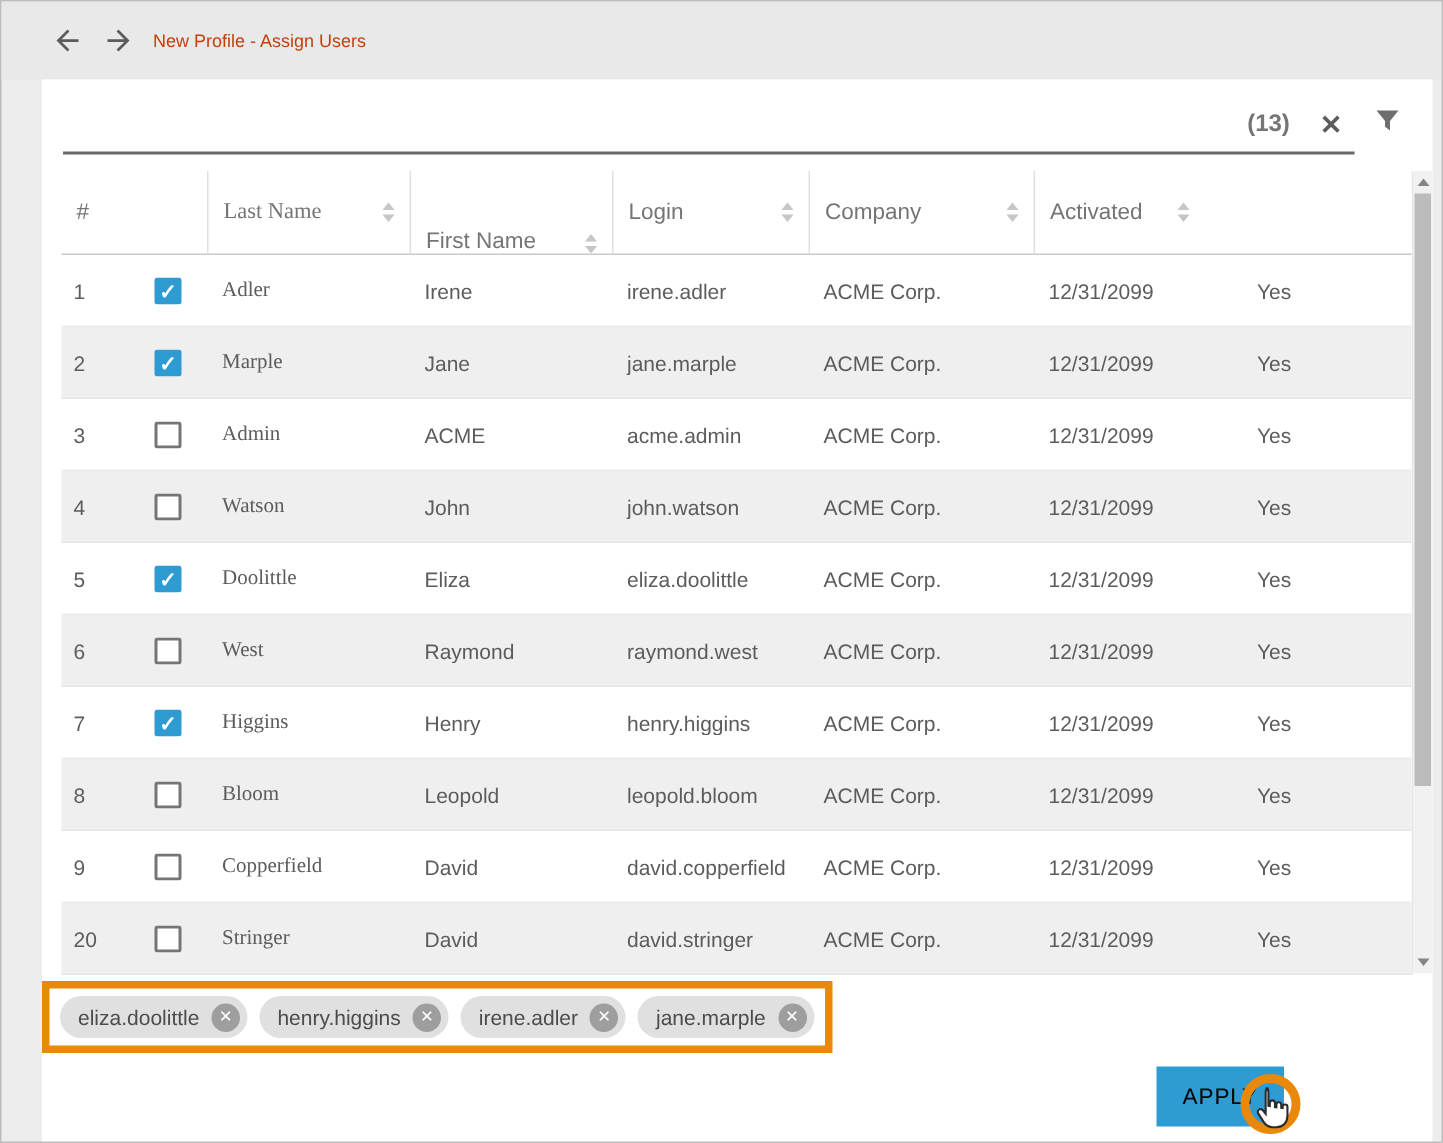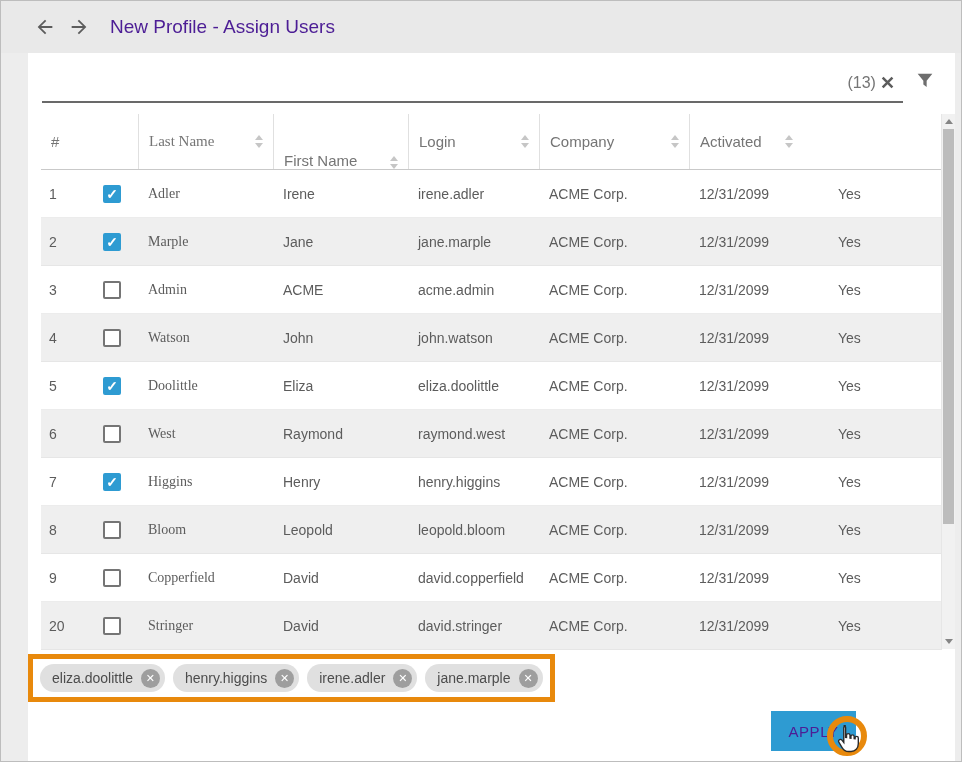--- a/index.html
+++ b/index.html
@@ -7,29 +7,29 @@
     position:relative;width:962px;height:762px;box-sizing:border-box;
     border:1px solid #bdbdbd;background:#ededed;overflow:hidden;
     font-family:"Liberation Sans", sans-serif;
     --blue:#2e9bd2;--orange:#e8890c;
   }
   
   .titlebar{position:absolute;left:0;top:0;width:100%;height:52px;background:#e9e9e9;
     display:flex;align-items:center;box-sizing:border-box;padding-left:33px;}
   .navicon{width:22px;height:22px;margin-right:12px;cursor:pointer;flex:0 0 auto;}
   .navicon svg{width:22px;height:22px;fill:#5c5c5c;}
-  .titletext{color:#4c1d95;font-size:19px;margin-left:8px;}
+  .titletext{color:#c2410c;font-size:12px;margin-left:0;}
   
   .panel{position:absolute;left:27px;top:52px;width:927px;height:708px;background:#fff;}
   
   .filter-field{position:absolute;left:14px;top:12px;width:861px;height:36px;
     border-bottom:2px solid #696969;display:flex;align-items:center;}
   .filter-input{flex:1;border:none;outline:none;background:transparent;font-size:15px;
     font-family:"Liberation Sans",sans-serif;color:#555;height:26px;}
-  .filter-count{color:#757575;font-size:16px;margin-right:4px;}
+  .filter-count{color:#757575;font-size:16px;margin-right:20px;font-weight:bold;}
   .clear-btn{color:#5c5c5c;font-size:18px;font-weight:bold;cursor:pointer;margin-right:8px;line-height:1;}
   .funnel-btn{position:absolute;left:886px;top:17px;width:22px;height:22px;cursor:pointer;}
   .funnel-btn svg{width:22px;height:22px;fill:#6e6e6e;}
   
   .grid{position:absolute;left:13px;top:61px;width:901px;border-right:1px solid #e6e6e6;box-sizing:border-box;}
   .thead{display:flex;height:55px;border-bottom:1px solid #c9c9c9;background:#fff;}
   .hcell{display:flex;align-items:center;box-sizing:border-box;padding:0 10px;
     color:#757575;font-size:15px;border-left:1px solid #e0e0e0;cursor:pointer;}
   .hcell:first-child{border-left:none;}
   .hlabel{white-space:nowrap;}
@@ -61,21 +61,21 @@
   
   .chipbar{position:absolute;left:0px;top:601px;border:5px solid var(--orange);background:#fff;
     display:inline-flex;align-items:center;gap:8px;padding:5px 7px;}
   .chip{height:28px;border-radius:14px;background:#e0e0e0;display:flex;align-items:center;
     padding:0 5px 0 12px;gap:8px;}
   .chip-label{color:#4c4c4c;font-size:14px;white-space:nowrap;}
   .chip-remove{width:19px;height:19px;border-radius:50%;background:#9e9e9e;display:flex;
     align-items:center;justify-content:center;cursor:pointer;}
   .chip-remove .x{color:#fff;font-size:11px;line-height:1;}
   
-  .btn{position:absolute;top:658px;height:40px;border:none;color:#4c1d95;font-size:15px;
+  .btn{position:absolute;top:658px;height:40px;border:none;color:#000000;font-size:15px;
     letter-spacing:0.6px;cursor:pointer;font-family:"Liberation Sans",sans-serif;}
   .btn-apply{left:743px;width:85px;background:var(--blue);}
   .btn-cancel{left:835px;width:86px;background:#9e9e9e;}
   
   .ring{position:absolute;left:799px;top:663px;width:28px;height:28px;border:6px solid var(--orange);
     border-radius:50%;z-index:5;}
   .cursor{position:absolute;left:805px;top:671px;width:28px;height:30px;z-index:6;}
 </style>
 </head>
 <body>

